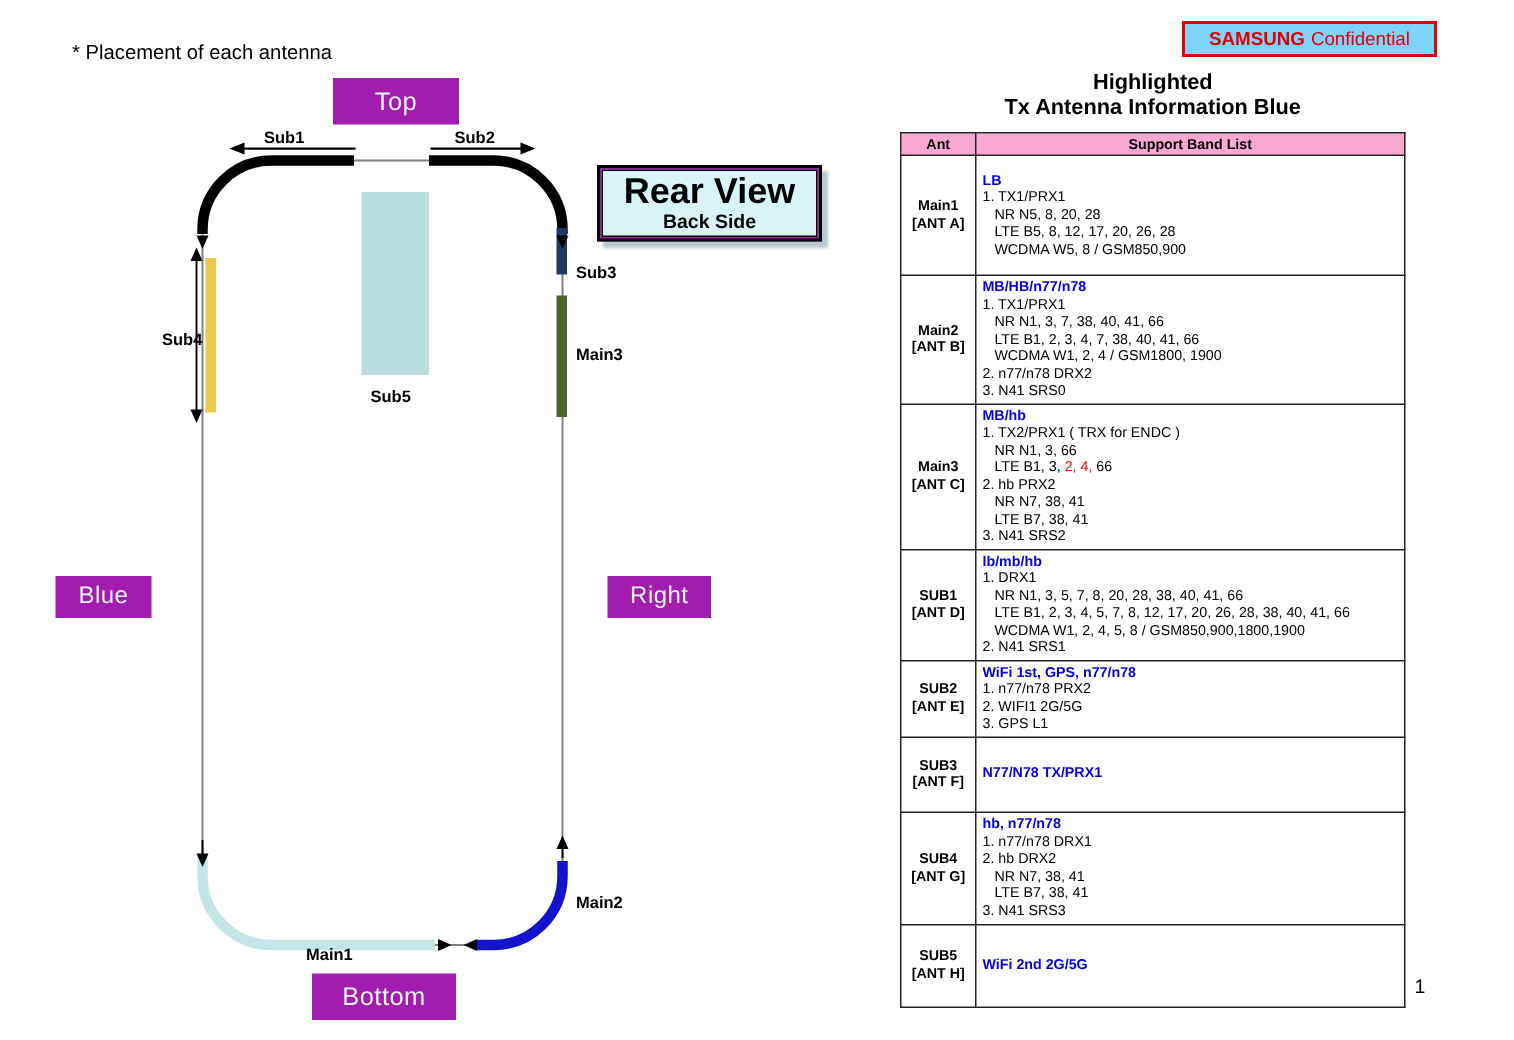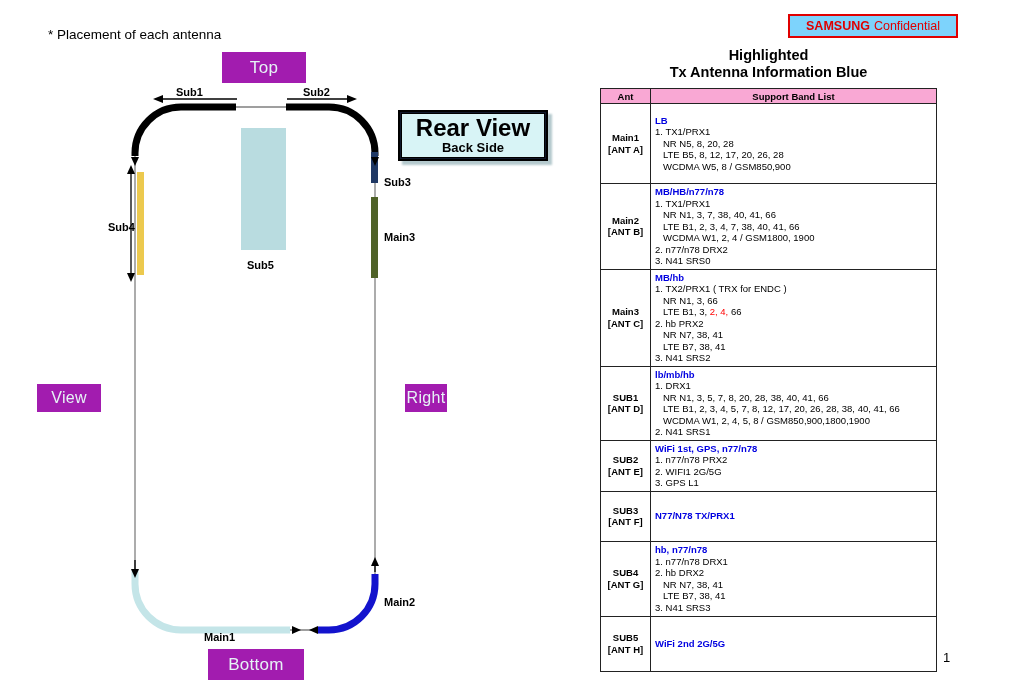--- a/index.html
+++ b/index.html
@@ -19,35 +19,35 @@
   .caption { position:absolute; left:48px; top:27px; font-size:13.5px; }
 
   .orient-box {
     position:absolute; background:#a21caf; color:#e6f3f5;
     display:flex; align-items:center; justify-content:center;
     font-size:17px; letter-spacing:.3px;
   }
   #top-box    { left:222px; top:52px;  width:84px;  height:31px; }
   #bottom-box { left:208px; top:649px; width:96px; height:31px; }
   #left-box   { left:37px;  top:384px; width:64px;  height:28px; font-size:16px; }
-  #right-box  { left:405px; top:384px; width:42px;  height:28px; font-size:16px; }
+  #right-box  { left:405px; top:384px; width:69px;  height:28px; font-size:16px; }
 
   .ant-label { position:absolute; font-weight:bold; font-size:11px; color:#000; }
   #lbl-sub1  { left:176px; top:86px; }
   #lbl-sub2  { left:303px; top:86px; }
   #lbl-sub3  { left:384px; top:176px; }
   #lbl-sub4  { left:108px; top:221px; }
   #lbl-sub5  { left:247px; top:259px; }
   #lbl-main3 { left:384px; top:231px; }
   #lbl-main1 { left:204px; top:631px; }
   #lbl-main2 { left:384px; top:596px; }
 
   #rear-view-box {
     position:absolute; left:398px; top:110px; width:150px;
-    border:2px solid #000; background:#0f172a;
+    border:2px solid #000; background:#a21caf;
     box-shadow:4px 4px 2px #b4c9cd;
   }
   #rear-view-box .rear-inner {
     margin:1px; border:1px solid #000; background:#d8f4f6;
     text-align:center; padding:1px 0 3px 0;
   }
   .rear-title { font-size:24px; font-weight:bold; line-height:26px; }
   .rear-sub   { font-size:13px; font-weight:600; line-height:13px; }
 
   
@@ -133,21 +133,21 @@
 
     <polygon points="292,626 292,634 301,630" fill="#000"></polygon>
     <polygon points="318,626 318,634 309,630" fill="#000"></polygon>
 
     <line x1="375" y1="572" x2="375" y2="564" stroke="#000" stroke-width="1.3"></line>
     <polygon points="371,566 379,566 375,557" fill="#000"></polygon>
   </svg>
 
   <div class="orient-box" id="top-box">Top</div>
   <div class="orient-box" id="bottom-box">Bottom</div>
-  <div class="orient-box" id="left-box">View</div>
+  <div class="orient-box" id="left-box">Blue</div>
   <div class="orient-box" id="right-box">Right</div>
 
   <div class="ant-label" id="lbl-sub1">Sub1</div>
   <div class="ant-label" id="lbl-sub2">Sub2</div>
   <div class="ant-label" id="lbl-sub3">Sub3</div>
   <div class="ant-label" id="lbl-sub4">Sub4</div>
   <div class="ant-label" id="lbl-sub5">Sub5</div>
   <div class="ant-label" id="lbl-main1">Main1</div>
   <div class="ant-label" id="lbl-main2">Main2</div>
   <div class="ant-label" id="lbl-main3">Main3</div>

